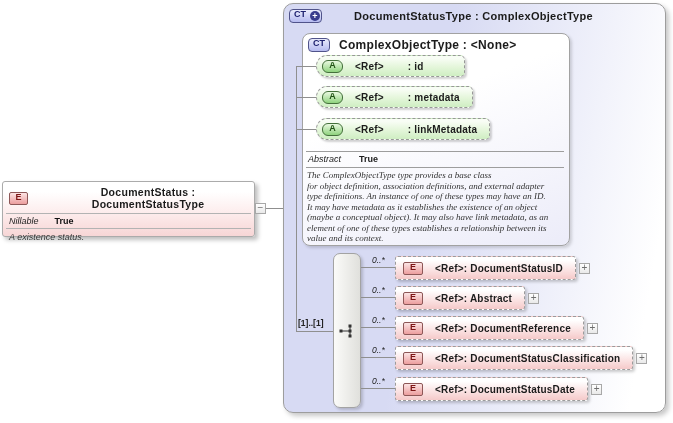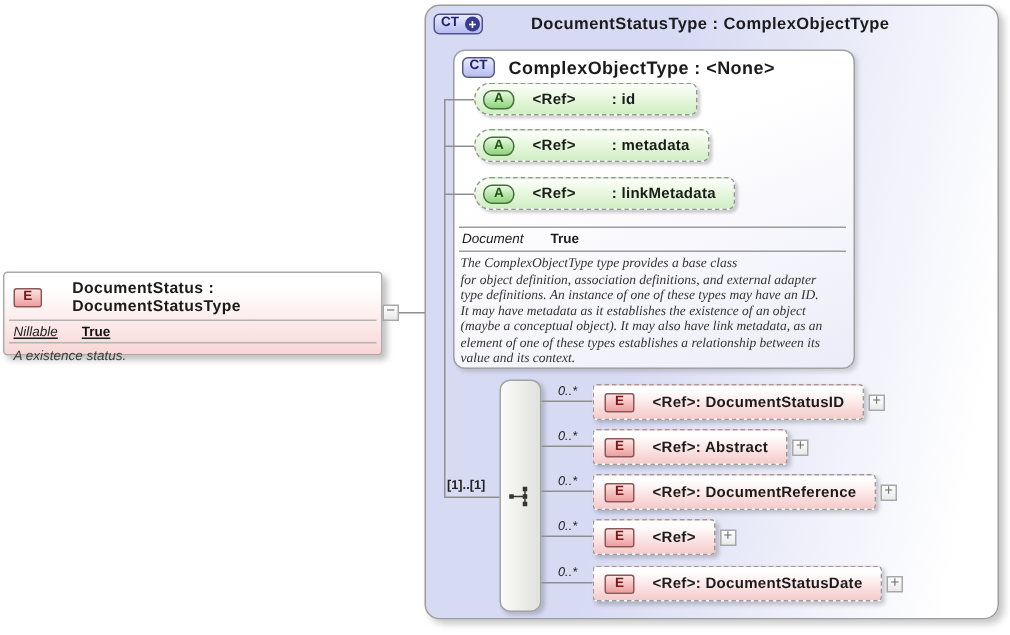--- a/index.html
+++ b/index.html
@@ -23,22 +23,22 @@
   .sep{height:1px;background:#b3b3b3;margin:0 3px;}
   .ital{font-style:italic;}
   .bold-title{font-weight:bold;letter-spacing:0.3px;}
 
   
   .left-box{position:absolute;left:2px;top:181px;width:253px;height:56px;box-sizing:border-box;
             border:1px solid #ababab;border-radius:3px;
             background:linear-gradient(180deg,#ffffff 18%,#fdecec 58%,#f7d6d6 100%);
             box-shadow:3px 3px 4px rgba(0,0,0,0.25);}
   .left-box .hdr{display:flex;align-items:center;padding:4px 6px 3px 6px;}
-  .left-box .hdr .t{margin-left:20px;font-size:10.5px;}
-  .prop-row{display:flex;align-items:center;padding:2px 6px;font-size:9px;text-decoration:underline;}
+  .left-box .hdr .t{margin-left:20px;font-size:10.5px;text-align:center;}
+  .prop-row{display:flex;align-items:center;padding:2px 6px;font-size:9px;}
   .prop-row .lbl{font-style:italic;color:#222;}
   .prop-row .val{font-weight:bold;margin-left:16px;color:#111;}
   .anno-small{padding:3px 6px;font-size:9px;font-style:italic;color:#3a3a3a;}
 
   
   .collapse-box{position:absolute;left:255px;top:203px;z-index:6;}
 
   
   .panel{position:absolute;left:283px;top:3px;width:383px;height:410px;box-sizing:border-box;
          border:1px solid #9d9d9d;border-radius:10px;
@@ -131,21 +131,21 @@
   </div>
 
   <div class="inner-box"></div>
   <div class="inner-hdr">
     <span class="badge badge-ct">CT</span>
     <span class="t bold-title">ComplexObjectType : &lt;None&gt;</span>
   </div>
 
   <div class="abstract-sep1"></div>
   <div class="abstract-row">
-    <span class="ital">Document</span>
+    <span class="ital">Abstract</span>
     <span class="val">True</span>
   </div>
   <div class="abstract-sep2"></div>
   <div class="inner-anno">The ComplexObjectType type provides a base class
 for object definition, association definitions, and external adapter
 type definitions. An instance of one of these types may have an ID.
 It may have metadata as it establishes the existence of an object
 (maybe a conceptual object). It may also have link metadata, as an
 element of one of these types establishes a relationship between its
 value and its context.</div>
@@ -229,20 +229,21 @@
   </div>
 
   <div class="elem-row" style="top:346px;">
     <span class="elem-conn">
       <span class="line"></span>
       <span class="occurs">0..*</span>
     </span>
     <span class="elem-shape">
       <span class="badge badge-e">E</span>
       <span class="ref">&lt;Ref&gt;</span>
+      <span class="nm">: DocumentStatusClassification</span>
     </span>
     <span class="expander elem-plus">+</span>
   </div>
 
   <div class="elem-row" style="top:377px;">
     <span class="elem-conn">
       <span class="line"></span>
       <span class="occurs">0..*</span>
     </span>
     <span class="elem-shape">

